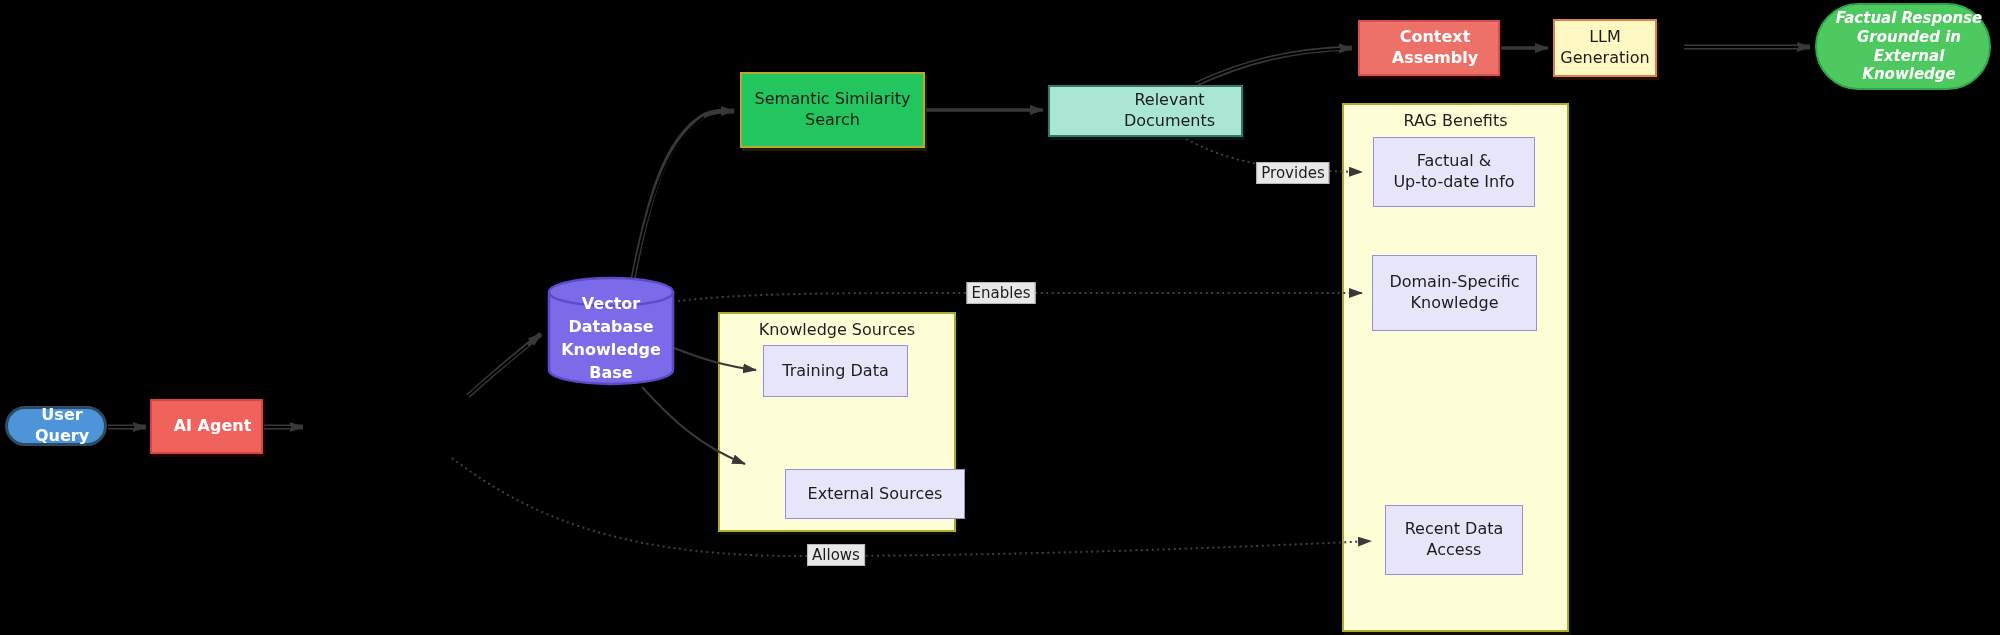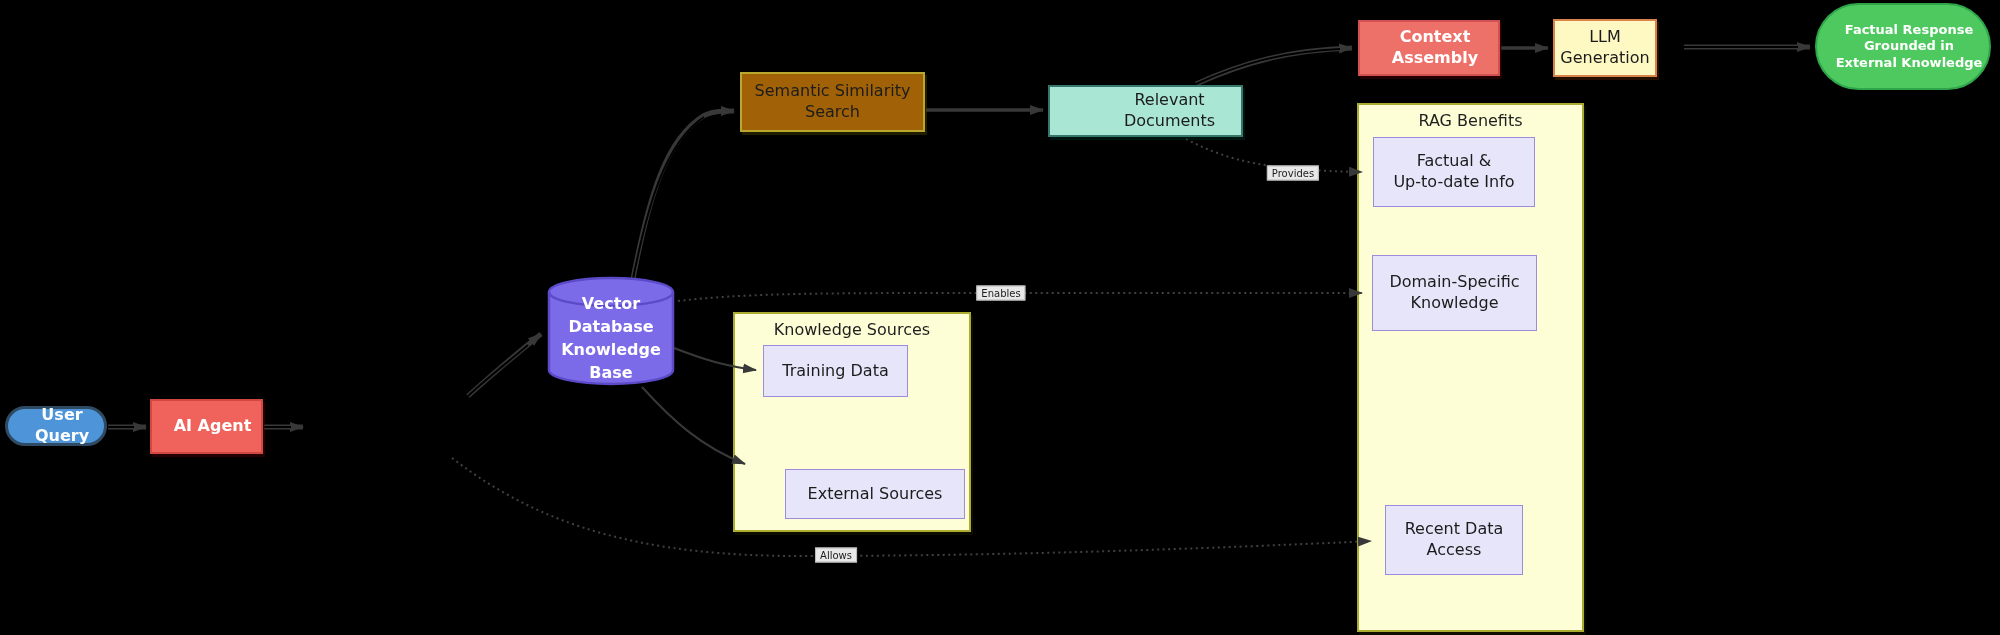--- a/index.html
+++ b/index.html
@@ -6,21 +6,20 @@
   .canvas{
     position:relative;width:2000px;height:635px;background:#000000;
     font-family:"DejaVu Sans","Liberation Sans",sans-serif;
     overflow:hidden;
   }
   .edges{position:absolute;left:0;top:0;width:2000px;height:635px;}
   
   .container{
     position:absolute;background:#fdfdd6;border:2px solid #abab2f;
     box-shadow:2px 3px 0 rgba(40,40,0,0.35);
-    margin-left:15px;
   }
   .container-title{
     position:absolute;top:6px;left:0;right:0;text-align:center;
     font-size:16px;color:#1f1f1f;white-space:pre-line;
   }
   #knowledge-sources{left:718px;top:312px;width:234px;height:216px;}
   #rag-benefits{left:1342px;top:103px;width:223px;height:525px;}
   
   .node{
     position:absolute;display:flex;align-items:center;justify-content:center;
@@ -28,49 +27,49 @@
     box-sizing:border-box;
   }
   .white-text{color:#ffffff;font-weight:600;padding-left:12px;}
   .dark-text{color:#1c1c1c;font-weight:400;}
   #user-query{left:5px;top:406px;width:102px;height:40px;background:#4d94d8;
     border:3px solid #2f4a63;border-radius:22px;}
   #ai-agent{left:150px;top:399px;width:113px;height:55px;background:#f0625c;
     border:2px solid #d04840;box-shadow:2px 3px 0 rgba(90,0,0,0.4);}
   #retrieve-information{left:307px;top:397px;width:196px;height:57px;background:#45c8b2;
     border:2px solid #2c9a88;box-shadow:2px 3px 0 rgba(0,60,50,0.4);}
-  #semantic-search{left:740px;top:72px;width:185px;height:60px;background:#a16207;
+  #semantic-search{left:740px;top:72px;width:185px;height:76px;background:#22c55e;
     border:2.5px solid #b8a82e;box-shadow:2px 3px 0 rgba(80,70,0,0.4);}
   #relevant-documents{left:1048px;top:85px;width:195px;height:52px;background:#a9e6d4;
     border:2px solid #35776b;box-shadow:2px 3px 0 rgba(0,50,40,0.4);padding-left:48px;}
   #context-assembly{left:1358px;top:20px;width:142px;height:56px;background:#ed7168;
     border:2px solid #d35050;box-shadow:2px 3px 0 rgba(90,0,0,0.4);}
   #llm-generation{left:1553px;top:19px;width:104px;height:58px;background:#fef9c3;
     border:2px solid #d9824a;box-shadow:2px 3px 0 rgba(90,40,0,0.4);}
   #factual-response{left:1815px;top:3px;width:176px;height:87px;background:#4ec95f;
-    border:2.5px solid #2fa54a;border-radius:44px;font-size:13px;line-height:1.25;}
+    border:2.5px solid #2fa54a;border-radius:44px;font-size:15px;line-height:1.25;font-style:italic;}
   .benefit-box{background:#e7e5fa;border:1.5px solid #9c8cdb;color:#1c1c1c;}
   #training-data{left:763px;top:345px;width:145px;height:52px;}
   #external-sources{left:752px;top:469px;width:180px;height:50px;margin-left:33px;}
   #factual-info{left:1373px;top:137px;width:162px;height:70px;}
   #domain-knowledge{left:1372px;top:255px;width:165px;height:76px;}
   #recent-data{left:1385px;top:505px;width:138px;height:70px;}
   
   #vector-db{left:547px;top:276px;width:128px;height:112px;position:absolute;}
   #vector-db svg{position:absolute;left:0;top:0;}
   #vector-db .cyl-label{
     position:absolute;left:0;top:24px;width:128px;height:76px;
     display:flex;align-items:center;justify-content:center;text-align:center;
     color:#fff;font-weight:600;font-size:16px;line-height:1.45;white-space:pre-line;
   }
   
   .edge-label{
     position:absolute;transform:translate(-50%,-50%);
     background:#e8e8e8;border:1px solid #b9b9b9;color:#1c1c1c;
-    font-size:10px;padding:1px 4px;white-space:nowrap;
+    font-size:15px;padding:1px 4px;white-space:nowrap;
   }
   #label-provides{left:1293px;top:173px;}
   #label-enables{left:1001px;top:293px;}
   #label-allows{left:836px;top:555px;}
   
   .e-outer{fill:none;stroke:#383838;stroke-width:5;}
   .e-inner{fill:none;stroke:#000000;stroke-width:2;}
   .e-single{fill:none;stroke:#383838;stroke-width:3.5;}
   .e-thin{fill:none;stroke:#383838;stroke-width:2;}
   .e-dotted{fill:none;stroke:#404040;stroke-width:2;stroke-dasharray:2 3.5;}

